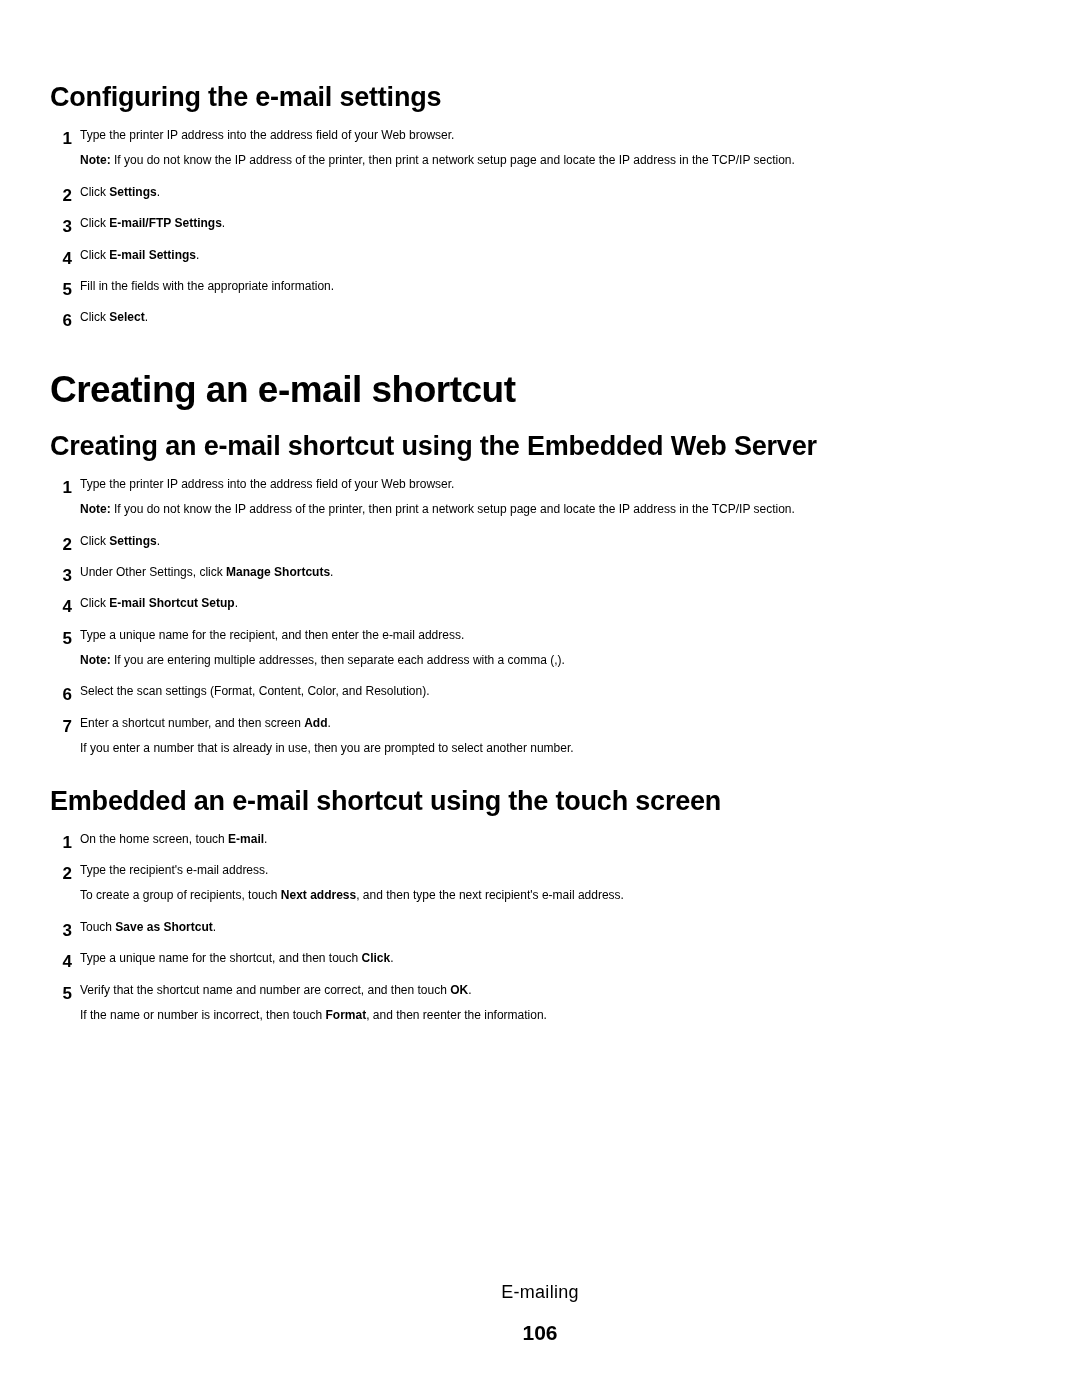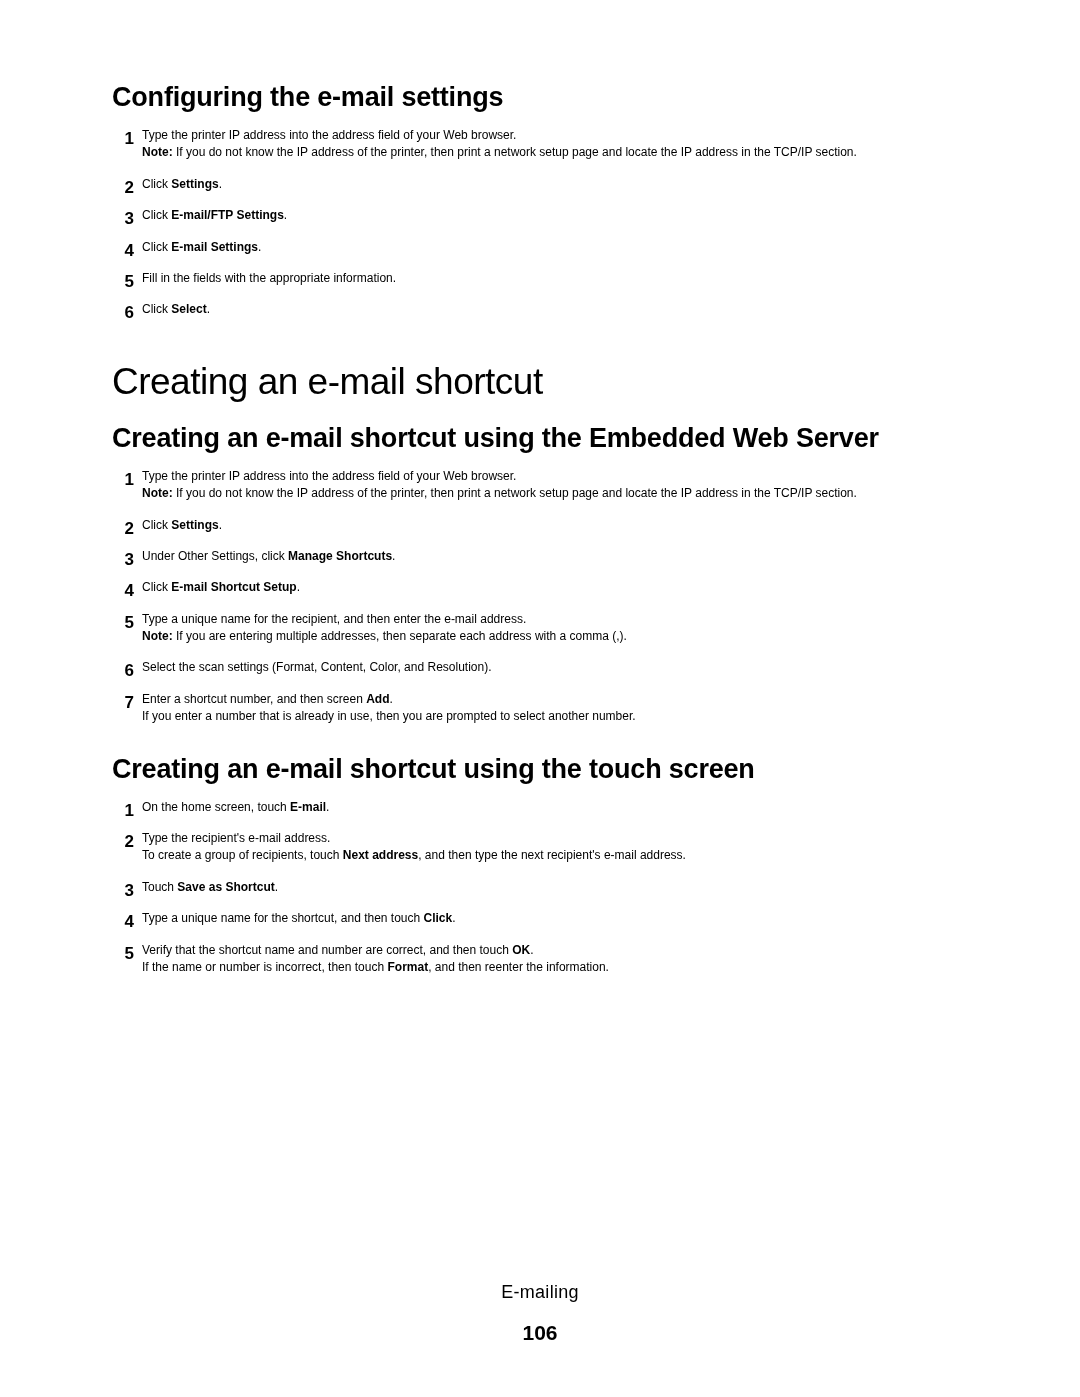--- a/index.html
+++ b/index.html
@@ -8,33 +8,33 @@
     padding: 0;
     background: #fff;
     width: 1080px;
     font-family: "Segoe UI", "Helvetica Neue", Arial, sans-serif;
     color: #000;
   }
   .page {
     box-sizing: border-box;
     width: 1060px;
     min-height: 1397px;
-    padding: 82px 82px 40px 112px;
+    padding: 82px 82px 40px 50px;
     position: relative;
   }
   h2.section {
     font-family: "Trebuchet MS", "Segoe UI", Arial, sans-serif;
     font-weight: 700;
     font-size: 27px;
     margin: 0 0 14px 0;
     letter-spacing: -0.2px;
   }
   h1.section-main {
     font-family: "Trebuchet MS", "Segoe UI", Arial, sans-serif;
-    font-weight: 400;
+    font-weight: 700;
     font-size: 37px;
     margin: 42px 0 20px 0;
     letter-spacing: -0.5px;
   }
   ol.steps {
     list-style: none;
     margin: 0;
     padding: 0;
     counter-reset: step;
   }
@@ -50,21 +50,21 @@
     content: counter(step);
     position: absolute;
     left: 0;
     top: 0;
     font-weight: 700;
     font-size: 17px;
     width: 22px;
     text-align: right;
   }
   .note {
-    margin-top: 0;
+    margin-top: 8px;
   }
   .b { font-weight: 700; }
   .footer {
     position: absolute;
     bottom: 52px;
     left: 0;
     width: 1080px;
     text-align: center;
   }
   .footer .cat {
@@ -138,21 +138,21 @@
     </li>
     <li>
       <span>Select the scan settings (Format, Content, Color, and Resolution).</span>
     </li>
     <li>
       <span>Enter a shortcut number, and then screen </span><span class="b">Add</span><span>.</span>
       <div class="note">If you enter a number that is already in use, then you are prompted to select another number.</div>
     </li>
   </ol>
 
-  <h2 class="section" style="margin-top:28px;">Creating an e-mail shortcut using the touch screen</h2>
+  <h2 class="section" style="margin-top:28px;">Embedded an e-mail shortcut using the touch screen</h2>
 
   <ol class="steps">
     <li>
       <span>On the home screen, touch </span><span class="b">E-mail</span><span>.</span>
     </li>
     <li>
       <span>Type the recipient's e-mail address.</span>
       <div class="note">
         <span>To create a group of recipients, touch </span><span class="b">Next address</span><span>, and then type the next recipient's e-mail address.</span>
       </div>

